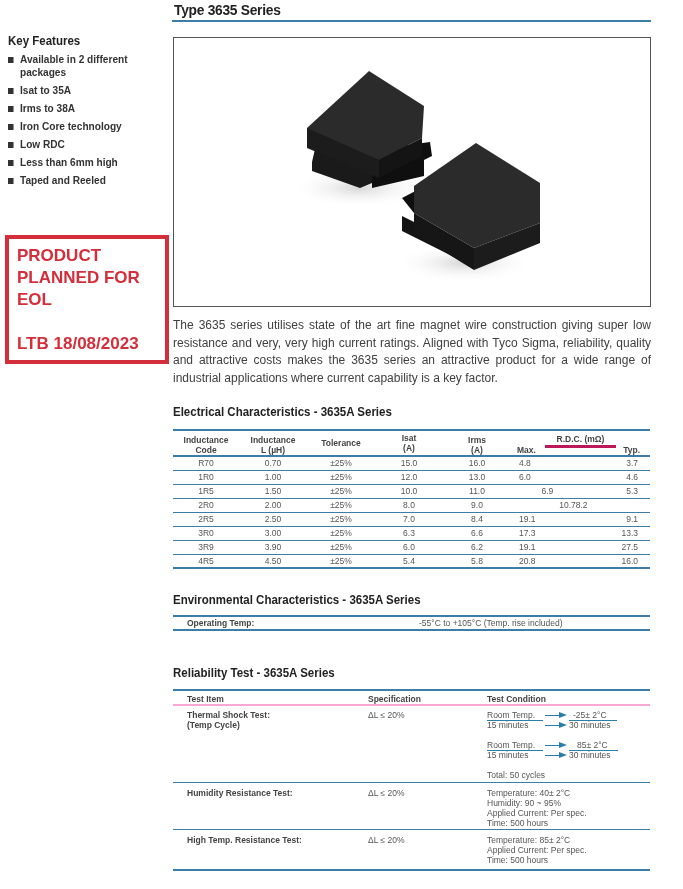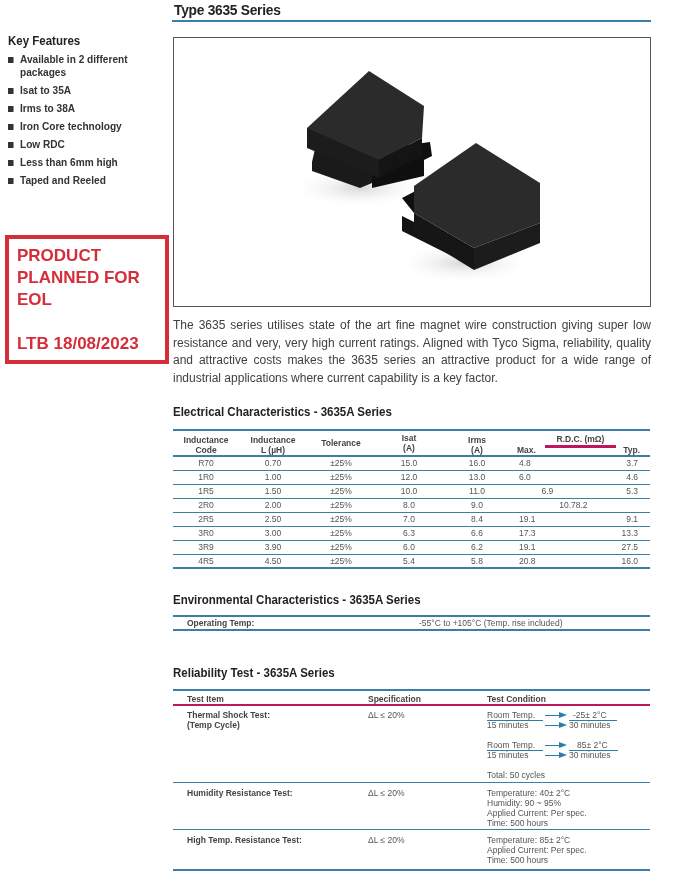--- a/index.html
+++ b/index.html
@@ -211,21 +211,21 @@
   <tr style="border-bottom:2px solid #3d7ea6;">
     <td class="lbl" style="border-bottom:2px solid #3d7ea6;">Operating Temp:</td>
     <td style="border-bottom:2px solid #3d7ea6;">-55°C to +105°C (Temp. rise included)</td>
   </tr>
 </tbody>
   </table>
 
 <div class="sec-title" style="top:666px;">Reliability Test - 3635A Series</div>
 <table class="rel" style="top:689px;border-top:2px solid #3d7ea6;">
   <tbody>
-      <tr style="border-bottom:2px solid #be185d;">
+      <tr style="border-bottom:2px solid #f9a8d4;">
     <th class="c1">Test Item</th>
     <th class="c2">Specification</th>
     <th>Test Condition</th>
   </tr>
   <tr class="line-row">
     <td class="c1" style="padding-top:4px;"><span>Thermal Shock Test:</span><br><span>(Temp Cycle)</span></td>
     <td class="c2" style="padding-top:4px;">ΔL ≤ 20%</td>
     <td style="padding-top:4px;padding-bottom:2px;">
       <div class="cyc">
             <span class="a u">Room Temp.</span>

